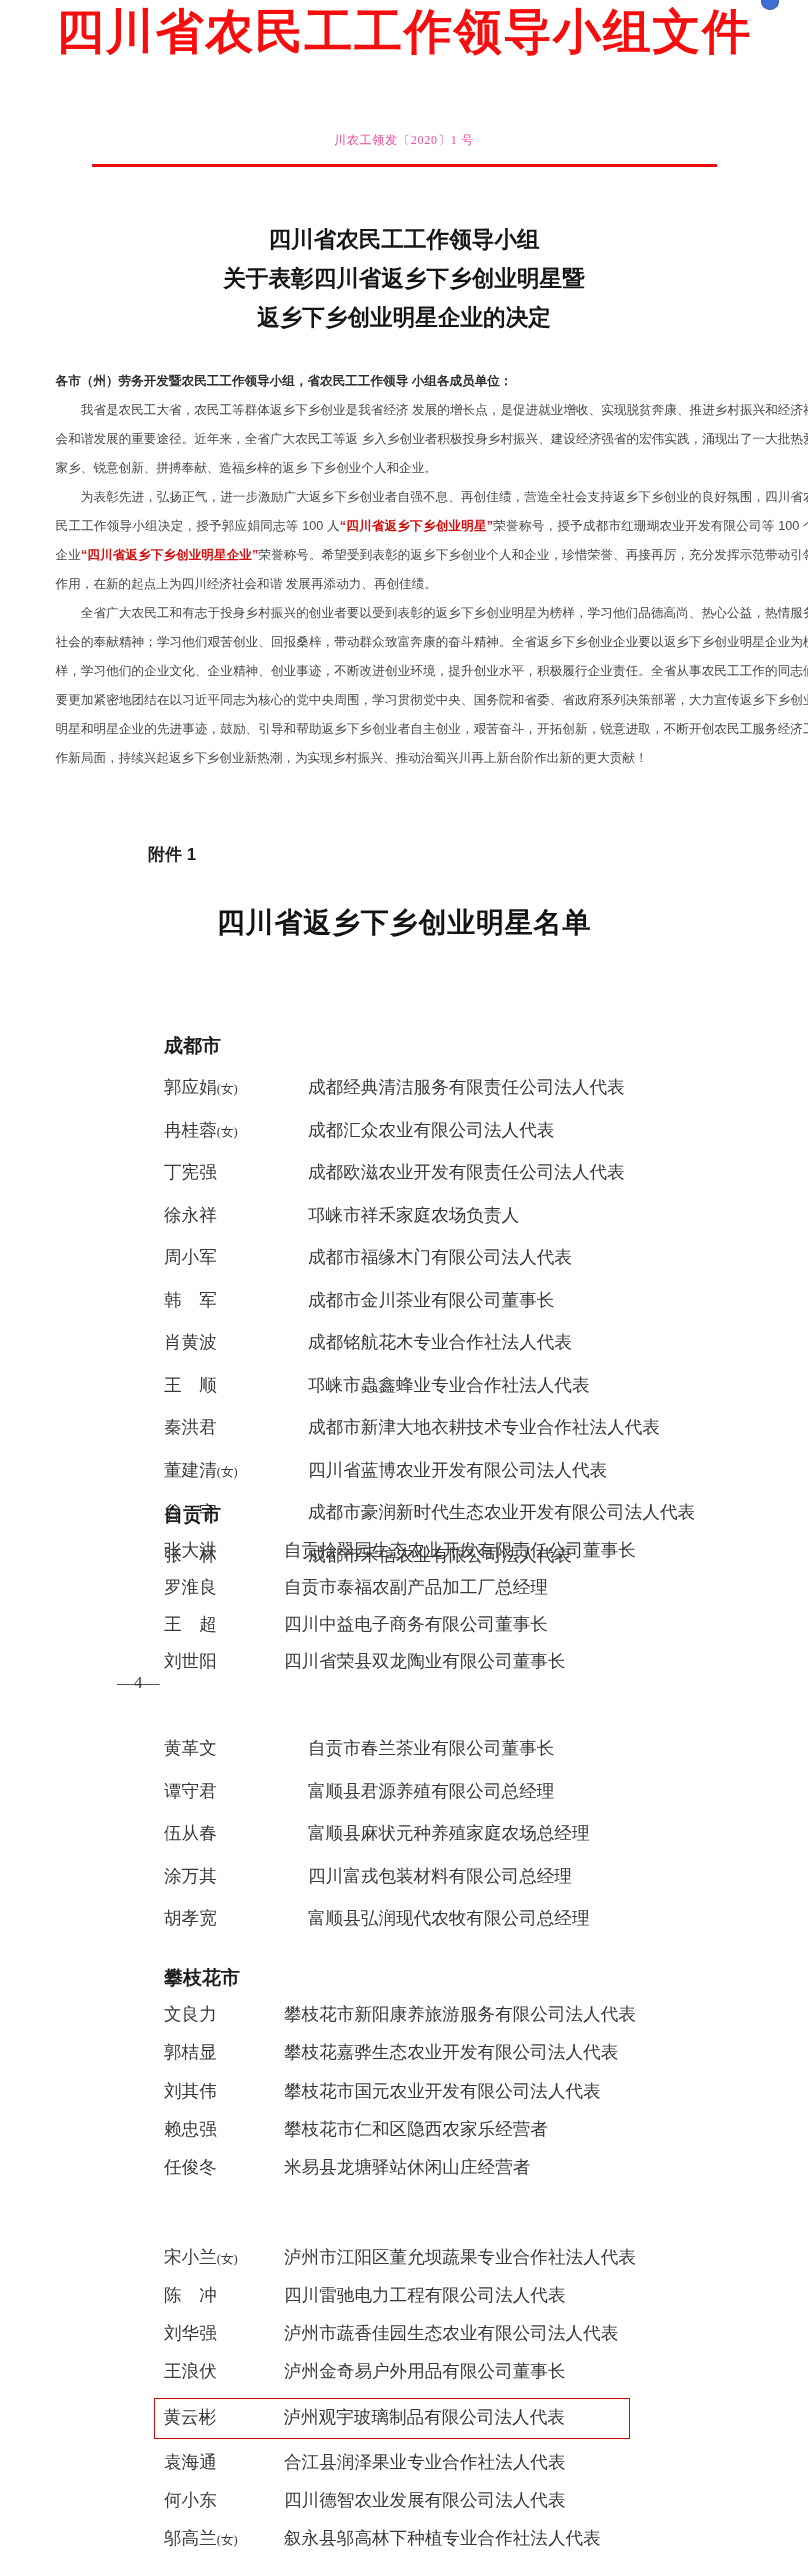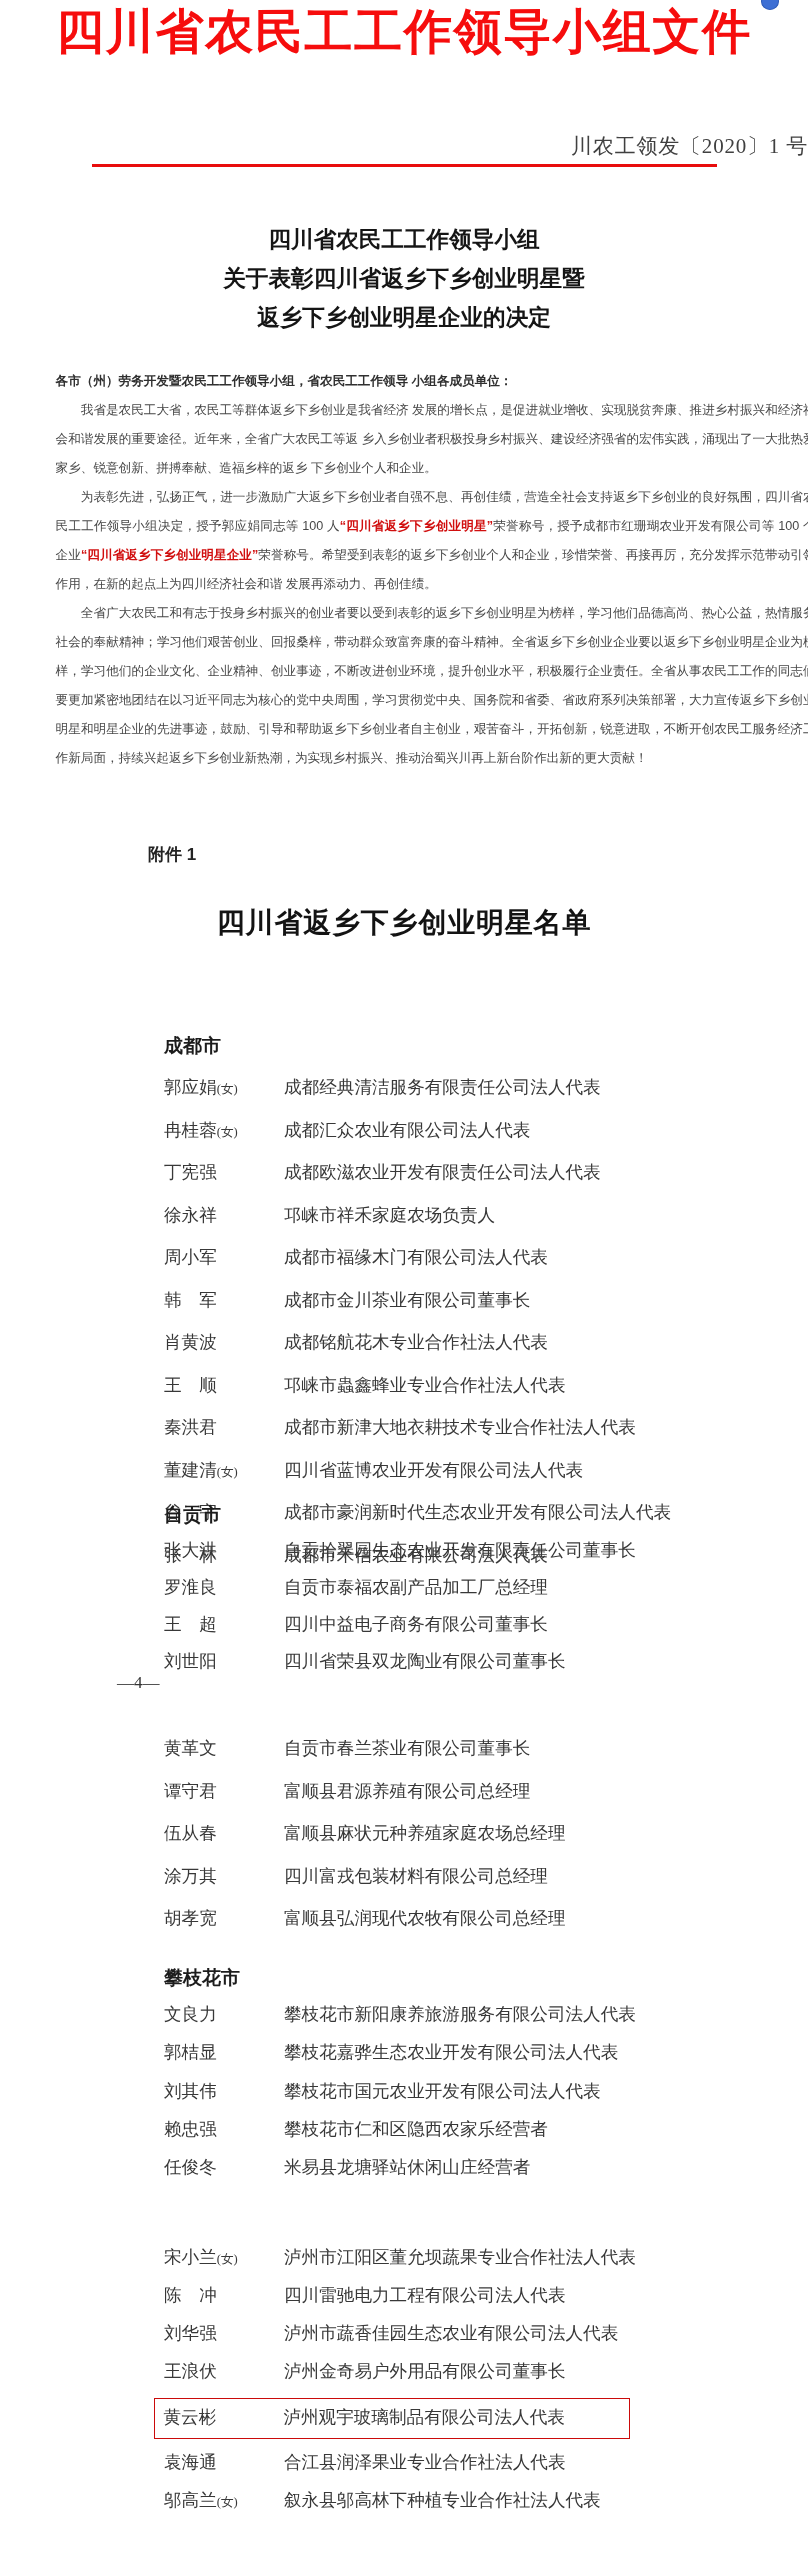--- a/index.html
+++ b/index.html
@@ -9,22 +9,22 @@
   }
   .abs{position:absolute;}
   
   .header-title{
     top:0px;left:0;width:100%;text-align:center;
     color:#f60d0d;font-size:48px;font-weight:900;letter-spacing:1.7px;
     font-family:"Liberation Serif","DejaVu Serif",serif;
   }
   .blue-dot{top:-7.5px;left:761px;width:16px;height:15px;border-radius:50%;
     background:#3d6fd4;border:0.8px solid #2f5cb8;}
-  .doc-number{top:132px;left:0;width:100%;text-align:right;
-    font-size:21px;color:#404040;letter-spacing:0.8px;}
+  .doc-number{top:132px;left:0;width:100%;text-align:center;
+    font-size:12px;color:#ec4899;letter-spacing:0.8px;}
   .red-rule{top:164px;left:92px;width:625px;height:2.5px;background:#e80c0c;}
   
   .doc-title{top:220px;left:0;width:100%;text-align:center;
     font-weight:bold;font-size:22.6px;line-height:39px;color:#151515;}
   
   .body-text{top:367px;left:22.6px;width:760px;
     font-family:"Liberation Sans","DejaVu Sans",sans-serif;
     font-size:12.6px;line-height:29px;color:#474747;text-align:justify;margin-left:33px;}
   .body-text p{margin:0;}
   .salutation{font-weight:bold;color:#303030;}
@@ -36,21 +36,21 @@
     font-weight:bold;font-size:17px;color:#232323;}
   .list-title{top:904px;left:0;width:100%;text-align:center;
     font-weight:bold;font-size:28px;color:#131313;letter-spacing:0.8px;}
   
   .section{left:164px;width:604px;}
   .city{font-family:"Liberation Sans","DejaVu Sans",sans-serif;
     font-weight:bold;font-size:19px;line-height:24px;color:#1c1c1c;}
   .mb22{margin-bottom:18.4px;} .mb16{margin-bottom:13.4px;} .mb14{margin-bottom:11.7px;}
   .row{display:flex;align-items:baseline;line-height:23.5px;
     font-size:17.6px;color:#383838;}
-  .pitch48 .row{margin-bottom:17px;}
+  .pitch48 .row{margin-bottom:17px;gap:24px;}
   .pitch42 .row{margin-bottom:11.7px;}
   .pitch43 .row{margin-bottom:12.6px;}
   .name-cell{width:120px;flex:none;white-space:nowrap;}
   .suffix{font-size:12.6px;}
   .company{white-space:nowrap;}
   .row-highlight{
     border:1.7px solid #cb0a0a;margin:0 0 11.7px -10px;padding:6.7px 8.4px;width:457px;
   }
   .row-highlight .row{margin-bottom:0;}
   .page-marker{top:1673px;left:117px;font-size:17px;color:#333333;}
@@ -265,20 +265,24 @@
       <span class="company">泸州观宇玻璃制品有限公司法人代表</span>
     </div>
   </div>
   <div>
 
       <div class="row">
         <span class="name-cell"><span>袁海通</span><span class="suffix"></span></span>
         <span class="company">合江县润泽果业专业合作社法人代表</span>
       </div>
 
+      <div class="row">
+        <span class="name-cell"><span>何小东</span><span class="suffix"></span></span>
+        <span class="company">四川德智农业发展有限公司法人代表</span>
+      </div>
 
       <div class="row">
         <span class="name-cell"><span>邬高兰</span><span class="suffix">(女)</span></span>
         <span class="company">叙永县邬高林下种植专业合作社法人代表</span>
       </div>
     </div>
 </div>
 
 
 </body></html>

